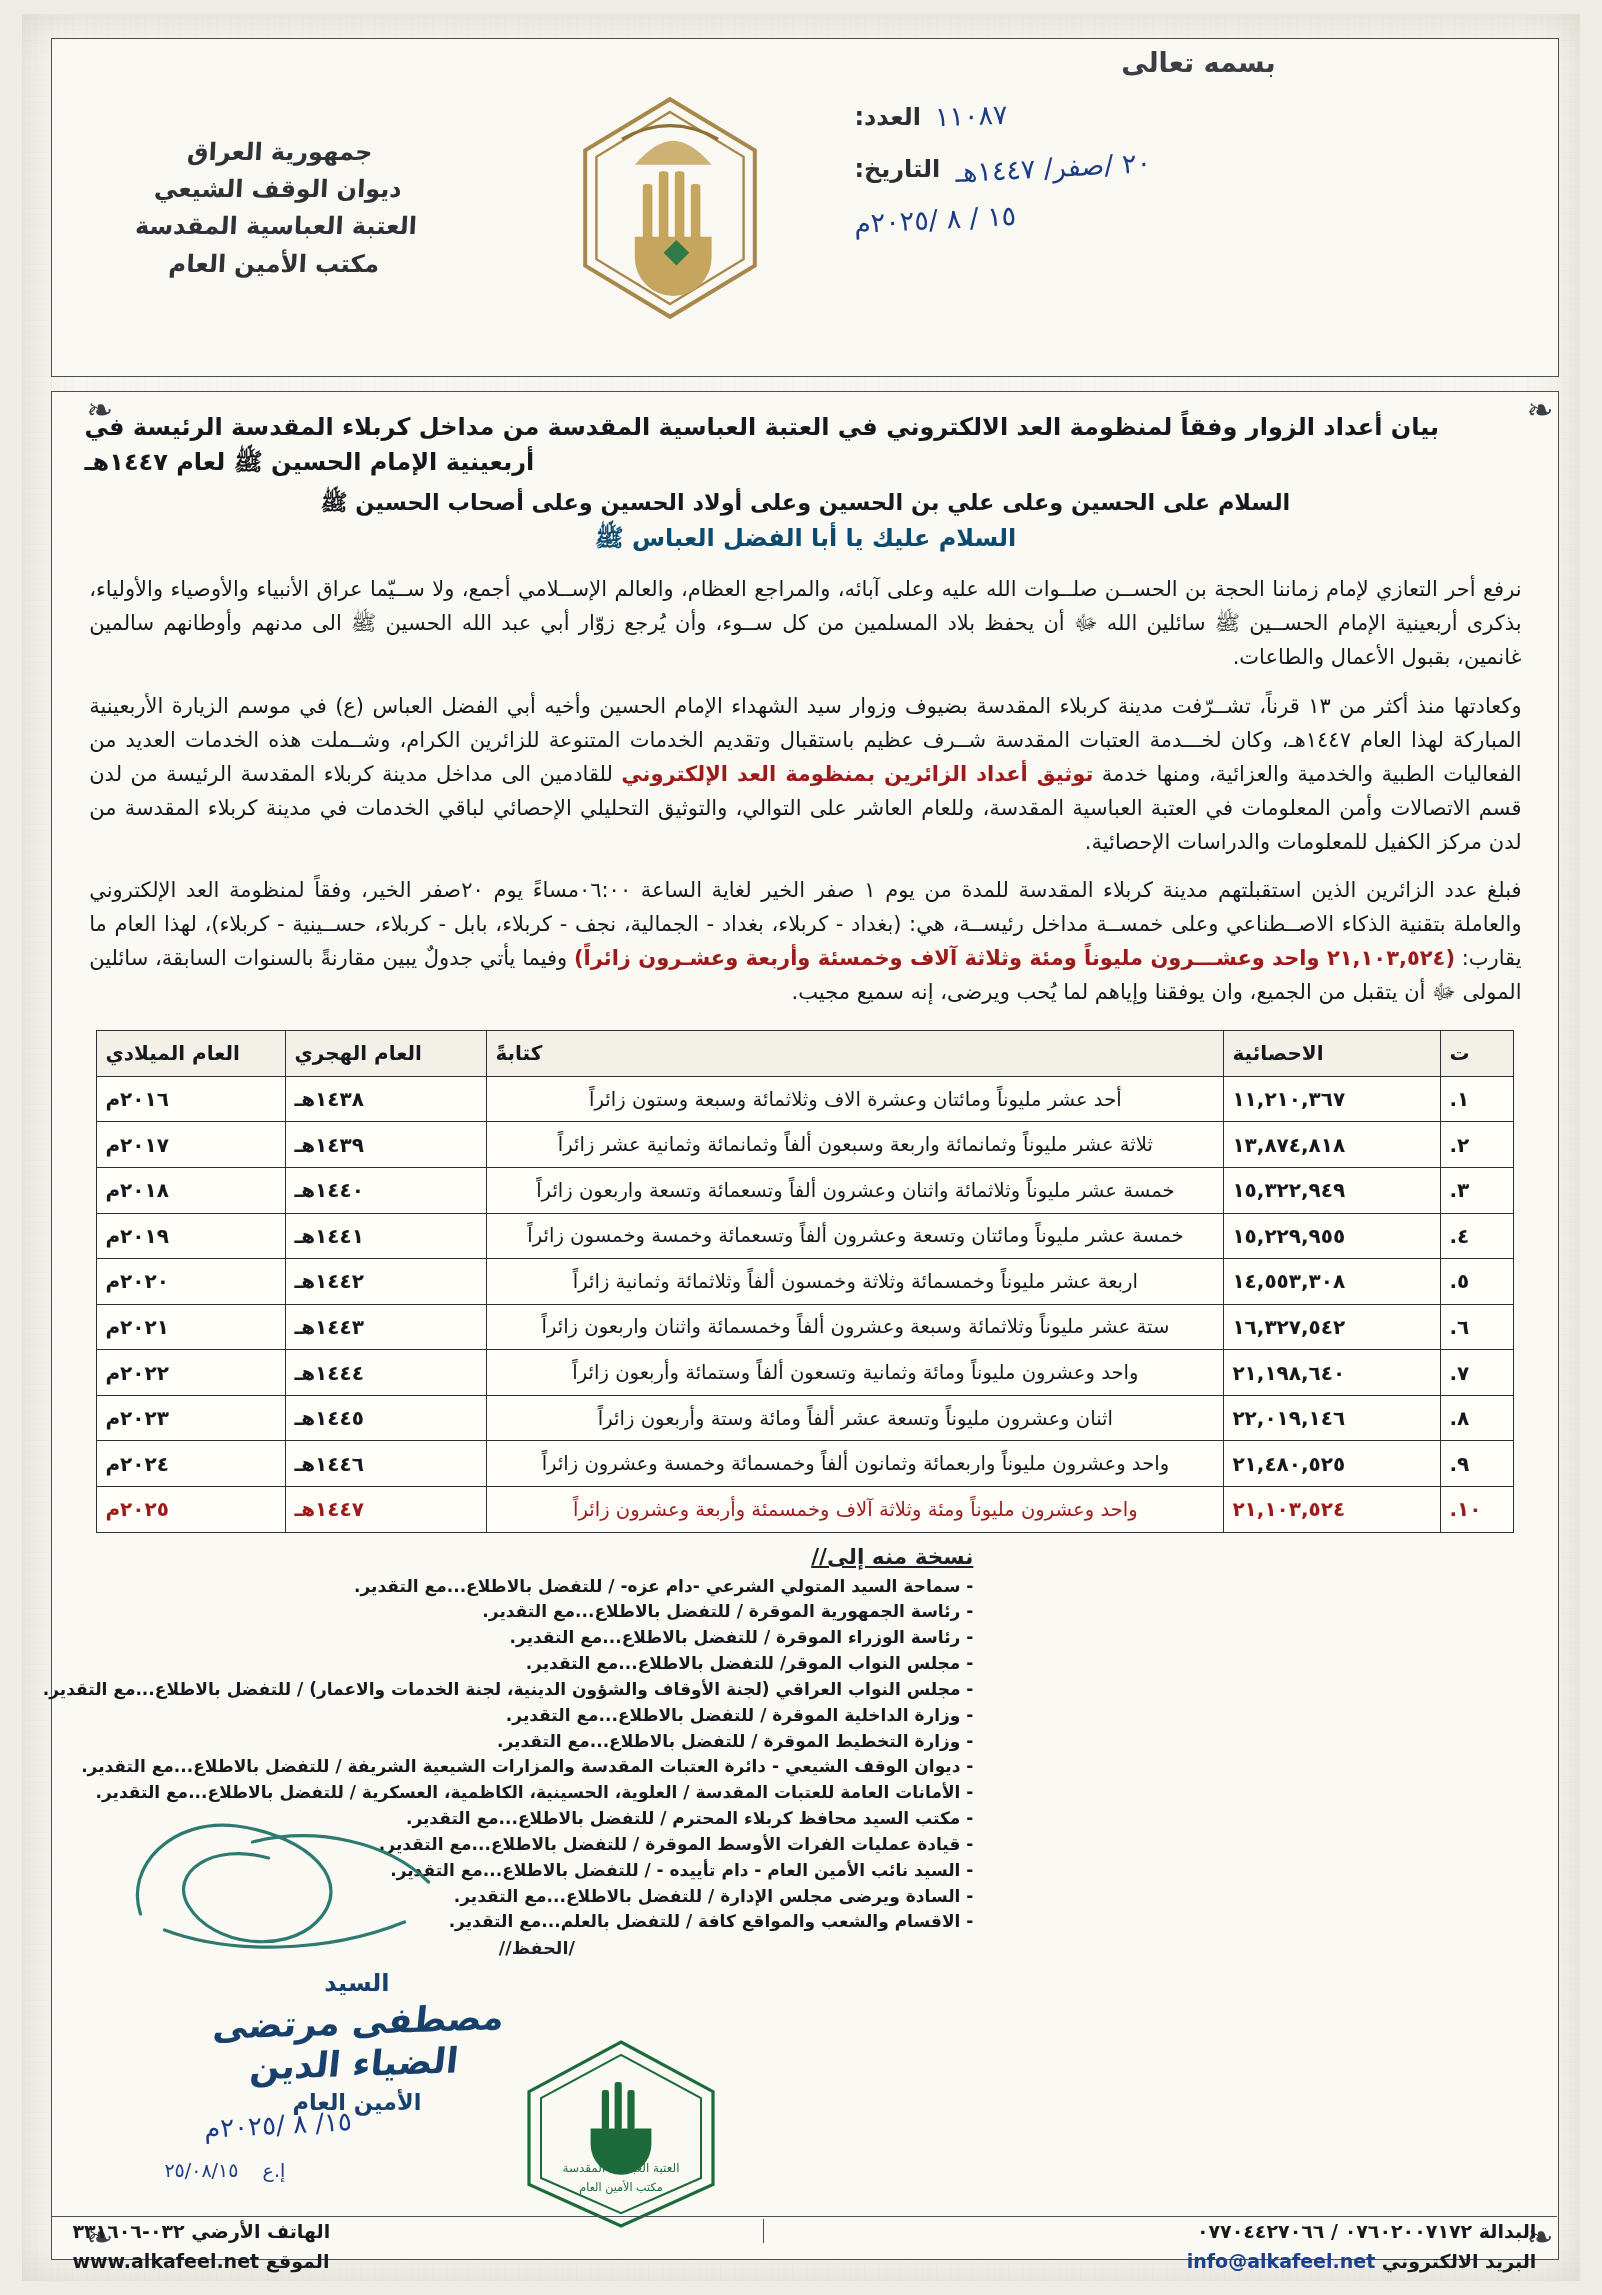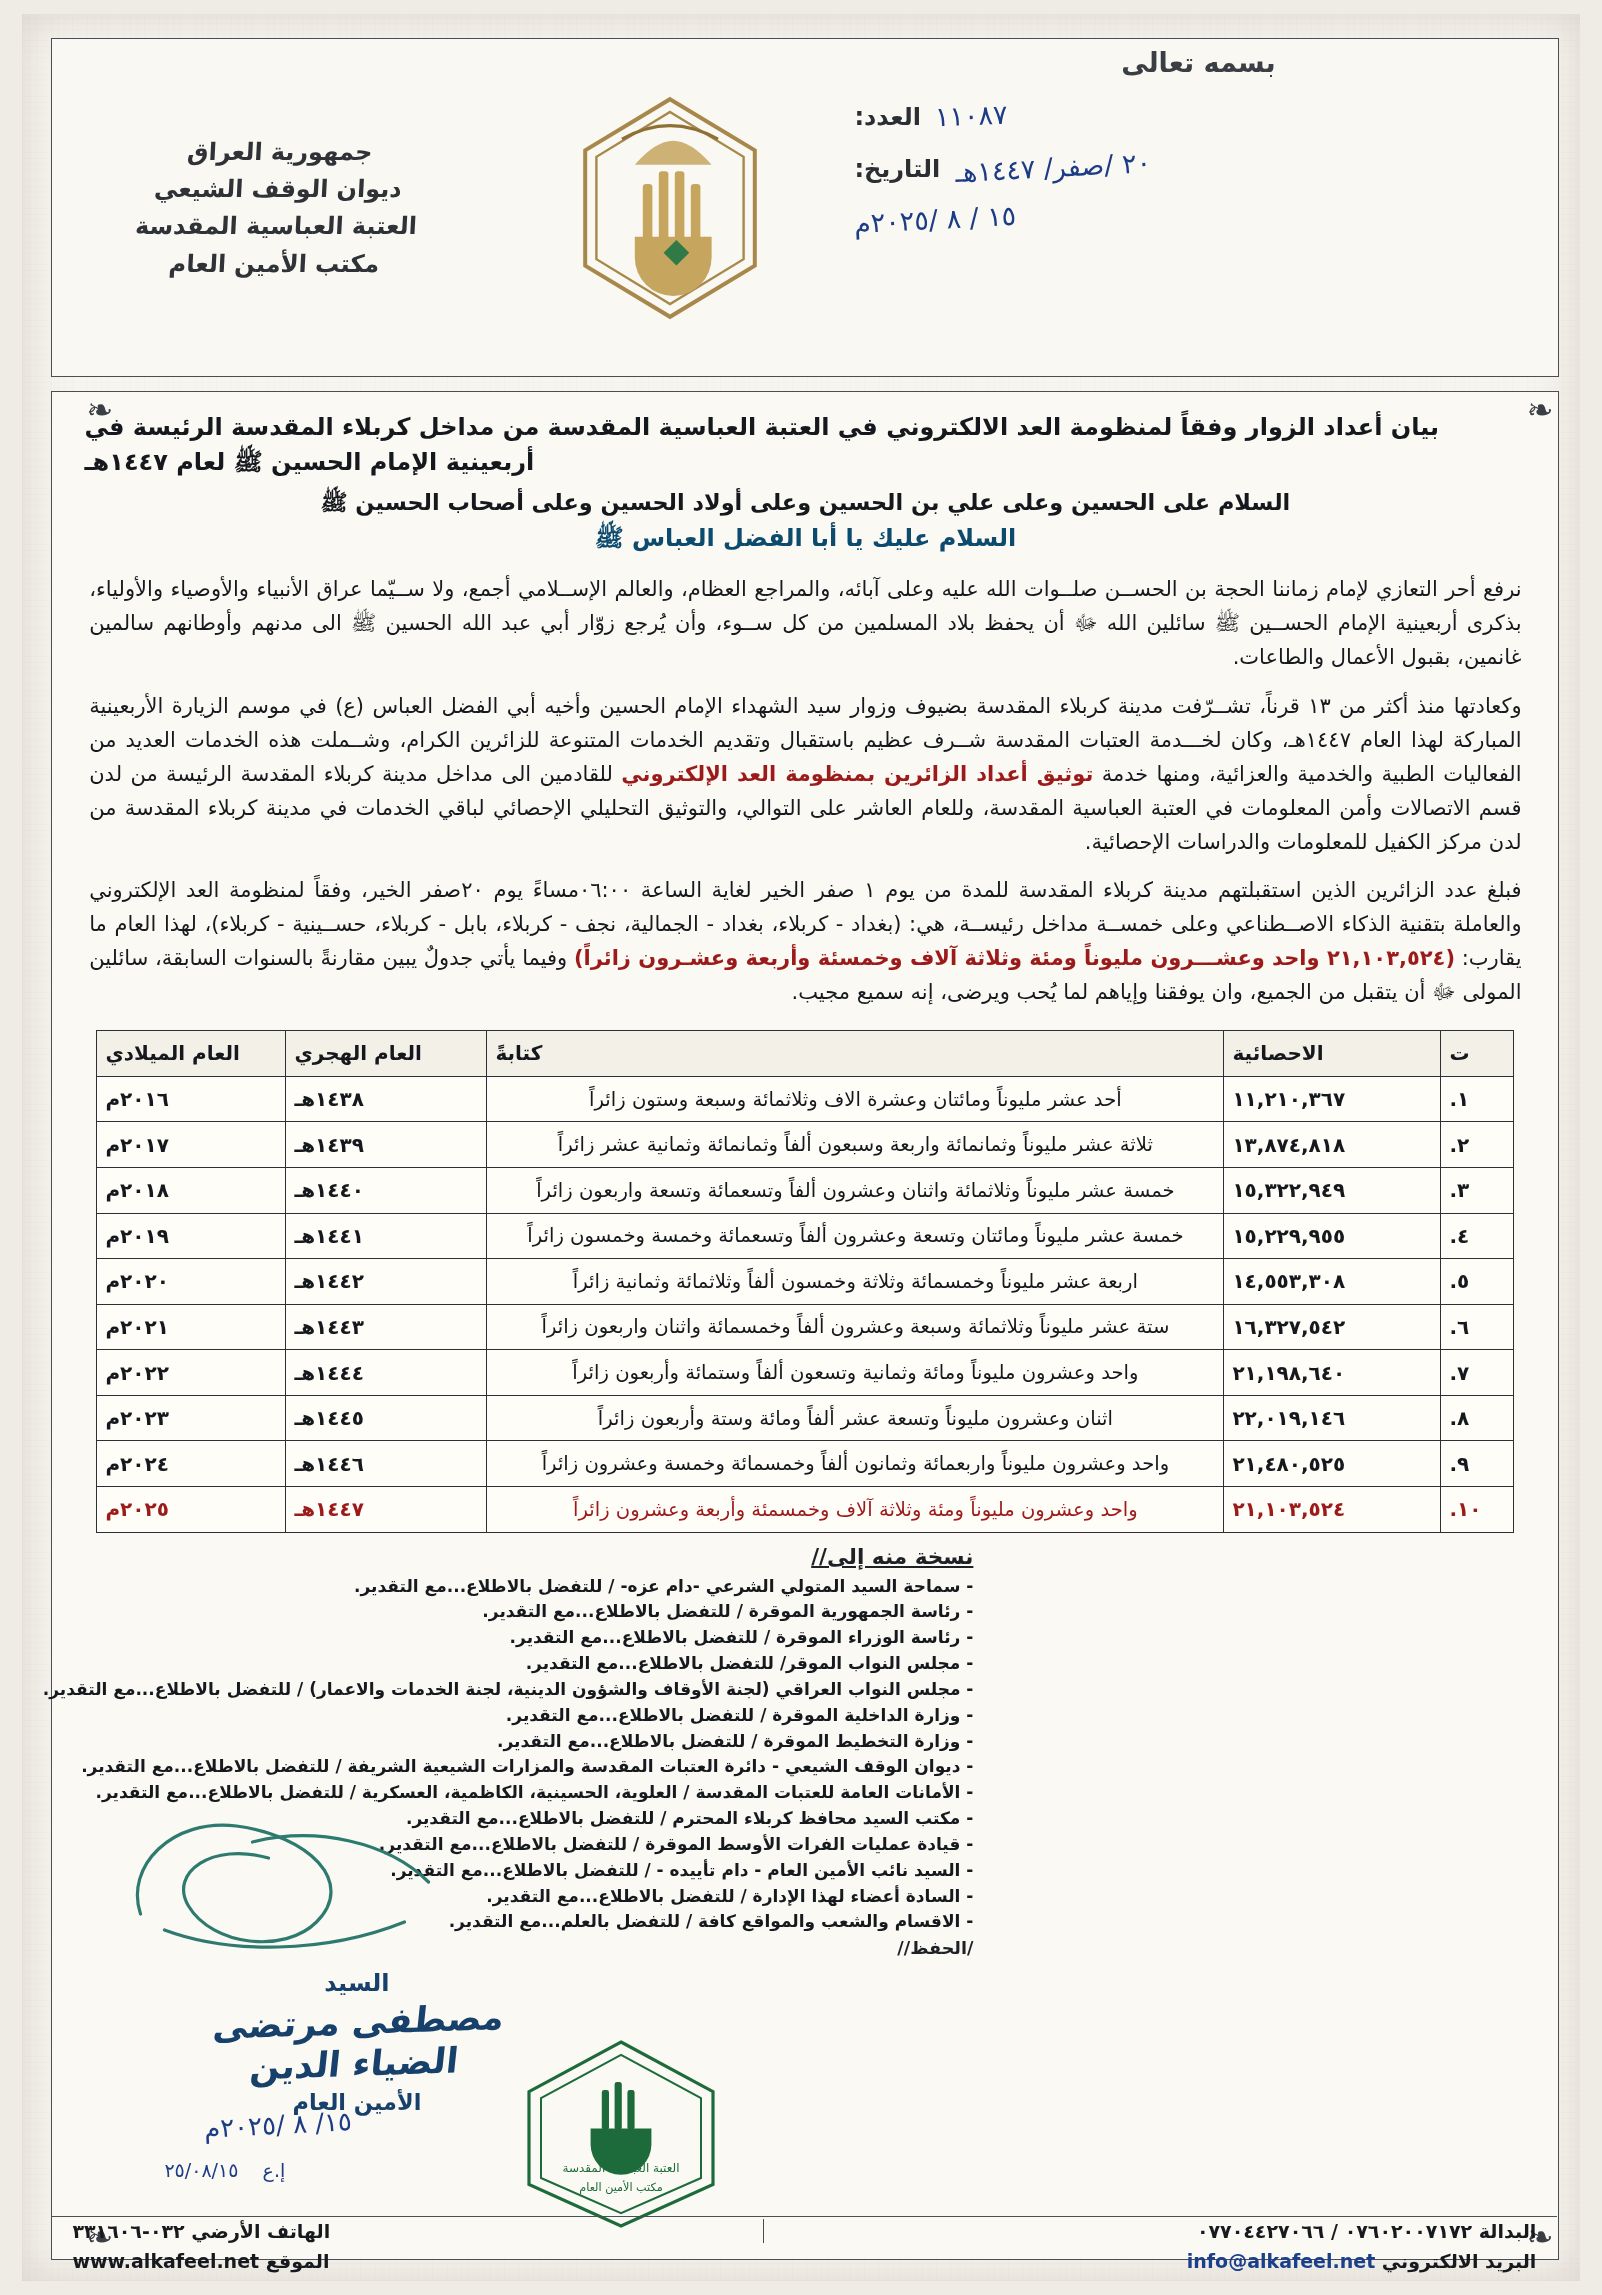--- a/index.html
+++ b/index.html
@@ -210,21 +210,21 @@
   .copies ul{list-style:none;margin:0;padding:0;}
   .copies li{
     font-size:17px;
     line-height:1.52;
     text-align:right;
     white-space:nowrap;
     color:#16191d;
     font-weight:bold;
   }
   .copies li:before{content:"- ";}
-  .hifz{font-size:17.6px;font-weight:bold;margin-top:3.2px;text-align:right;}
+  .hifz{font-size:17.6px;font-weight:bold;margin-top:3.2px;text-align:center;}
 
   
   .sign-area{
     position:absolute;
     right:auto; left:32px;
     bottom:32px;
     width:593px;
     height:433px;
   }
   .sign-scribble{
@@ -462,21 +462,21 @@
               <li>رئاسة الوزراء الموقرة / للتفضل بالاطلاع...مع التقدير.</li>
               <li>مجلس النواب الموقر/ للتفضل بالاطلاع...مع التقدير.</li>
               <li>مجلس النواب العراقي (لجنة الأوقاف والشؤون الدينية، لجنة الخدمات والاعمار) / للتفضل بالاطلاع...مع التقدير.</li>
               <li>وزارة الداخلية الموقرة / للتفضل بالاطلاع...مع التقدير.</li>
               <li>وزارة التخطيط الموقرة / للتفضل بالاطلاع...مع التقدير.</li>
               <li>ديوان الوقف الشيعي - دائرة العتبات المقدسة والمزارات الشيعية الشريفة / للتفضل بالاطلاع...مع التقدير.</li>
               <li>الأمانات العامة للعتبات المقدسة / العلوية، الحسينية، الكاظمية، العسكرية / للتفضل بالاطلاع...مع التقدير.</li>
               <li>مكتب السيد محافظ كربلاء المحترم / للتفضل بالاطلاع...مع التقدير.</li>
               <li>قيادة عمليات الفرات الأوسط الموقرة / للتفضل بالاطلاع...مع التقدير.</li>
               <li>السيد نائب الأمين العام - دام تأييده - / للتفضل بالاطلاع...مع التقدير.</li>
-              <li>السادة أعضاء لهذا الإدارة / للتفضل بالاطلاع...مع التقدير.</li>
+              <li>السادة ويرضى مجلس الإدارة / للتفضل بالاطلاع...مع التقدير.</li>
               <li>الاقسام والشعب والمواقع كافة / للتفضل بالعلم...مع التقدير.</li>
             </ul>
             <div class="hifz">/الحفظ//</div>
           </div>
         </div>
 
       </div>
 
       <div class="sign-area">
         <div class="sign-scribble">

